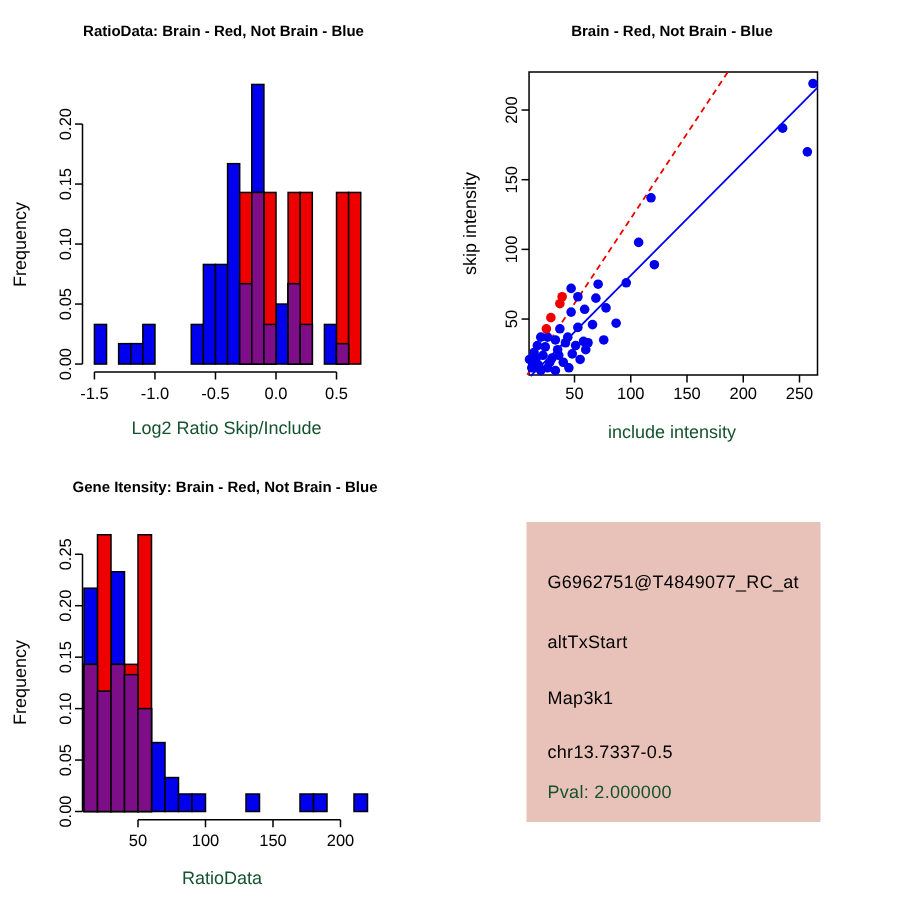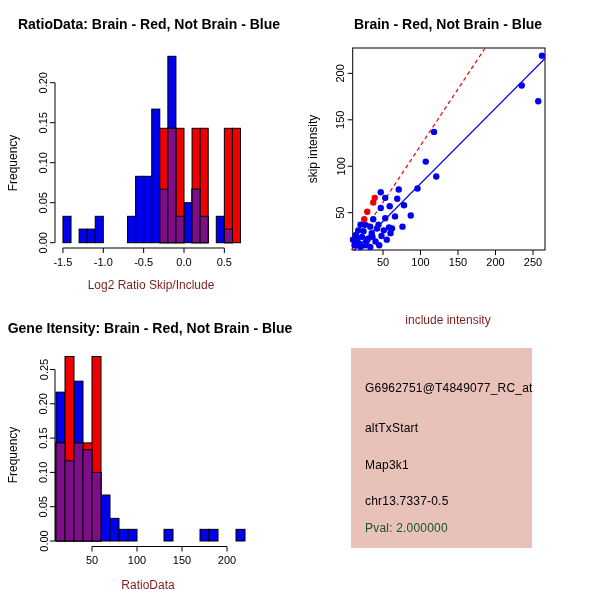--- a/index.html
+++ b/index.html
@@ -3,32 +3,32 @@
 <meta charset="utf-8">
 <style>
   html,body{margin:0;padding:0;}
   body{
     width:600px;height:600px;position:relative;background:#ffffff;
     font-family:"Liberation Sans","DejaVu Sans",sans-serif;overflow:hidden;
   }
   #plot-svg{position:absolute;left:0;top:0;}
   .ptitle{
     position:absolute;transform:translateX(-50%);
-    font-weight:bold;font-size:14px;color:#000;white-space:nowrap;
+    font-weight:bold;font-size:10px;color:#000;white-space:nowrap;
   }
   .axlabel{
     position:absolute;transform:translateX(-50%);
-    font-size:12px;color:#7f1d1d;white-space:nowrap;
+    font-size:12px;color:#14532d;white-space:nowrap;
   }
   .aylabel{
     position:absolute;transform:translate(-50%,-50%) rotate(-90deg);
     font-size:12px;color:#000;white-space:nowrap;
   }
   #info-panel{
-    position:absolute;left:351px;top:348px;width:181px;height:200px;
+    position:absolute;left:351px;top:348px;width:196px;height:200px;
   }
   .info-line{
     position:absolute;left:14px;font-size:12px;color:#000;white-space:nowrap;
     letter-spacing:0.2px;
   }
 </style>
 </head>
 <body>
 
 <svg id="plot-svg" width="600" height="600">
@@ -224,21 +224,21 @@
       <text font-size="11px" fill="#000" x="227" y="564" text-anchor="middle">200</text>
     </g>
   </svg>
 
 <div class="ptitle" style="left:149px;top:16px;">RatioData: Brain - Red, Not Brain - Blue</div>
 <div class="aylabel" style="left:13px;top:163px;">Frequency</div>
 <div class="axlabel" style="left:151px;top:278px;">Log2 Ratio Skip/Include</div>
 
 <div class="ptitle" style="left:448px;top:16px;">Brain - Red, Not Brain - Blue</div>
 <div class="aylabel" style="left:313px;top:149px;">skip intensity</div>
-<div class="axlabel" style="left:448px;top:281px;margin-top:32px;">include intensity</div>
+<div class="axlabel" style="left:448px;top:281px;">include intensity</div>
 
 <div class="ptitle" style="left:150px;top:320px;">Gene Itensity: Brain - Red, Not Brain - Blue</div>
 <div class="aylabel" style="left:13px;top:455px;">Frequency</div>
 <div class="axlabel" style="left:148px;top:578px;">RatioData</div>
 
 <div id="info-panel" style="background: rgb(232, 194, 184);">
   <div class="info-line" style="top:33px;">G6962751@T4849077_RC_at</div>
   <div class="info-line" style="top:73px;text-align:right;">altTxStart</div>
   <div class="info-line" style="top:110px;">Map3k1</div>
   <div class="info-line" style="top:146px;">chr13.7337-0.5</div>

